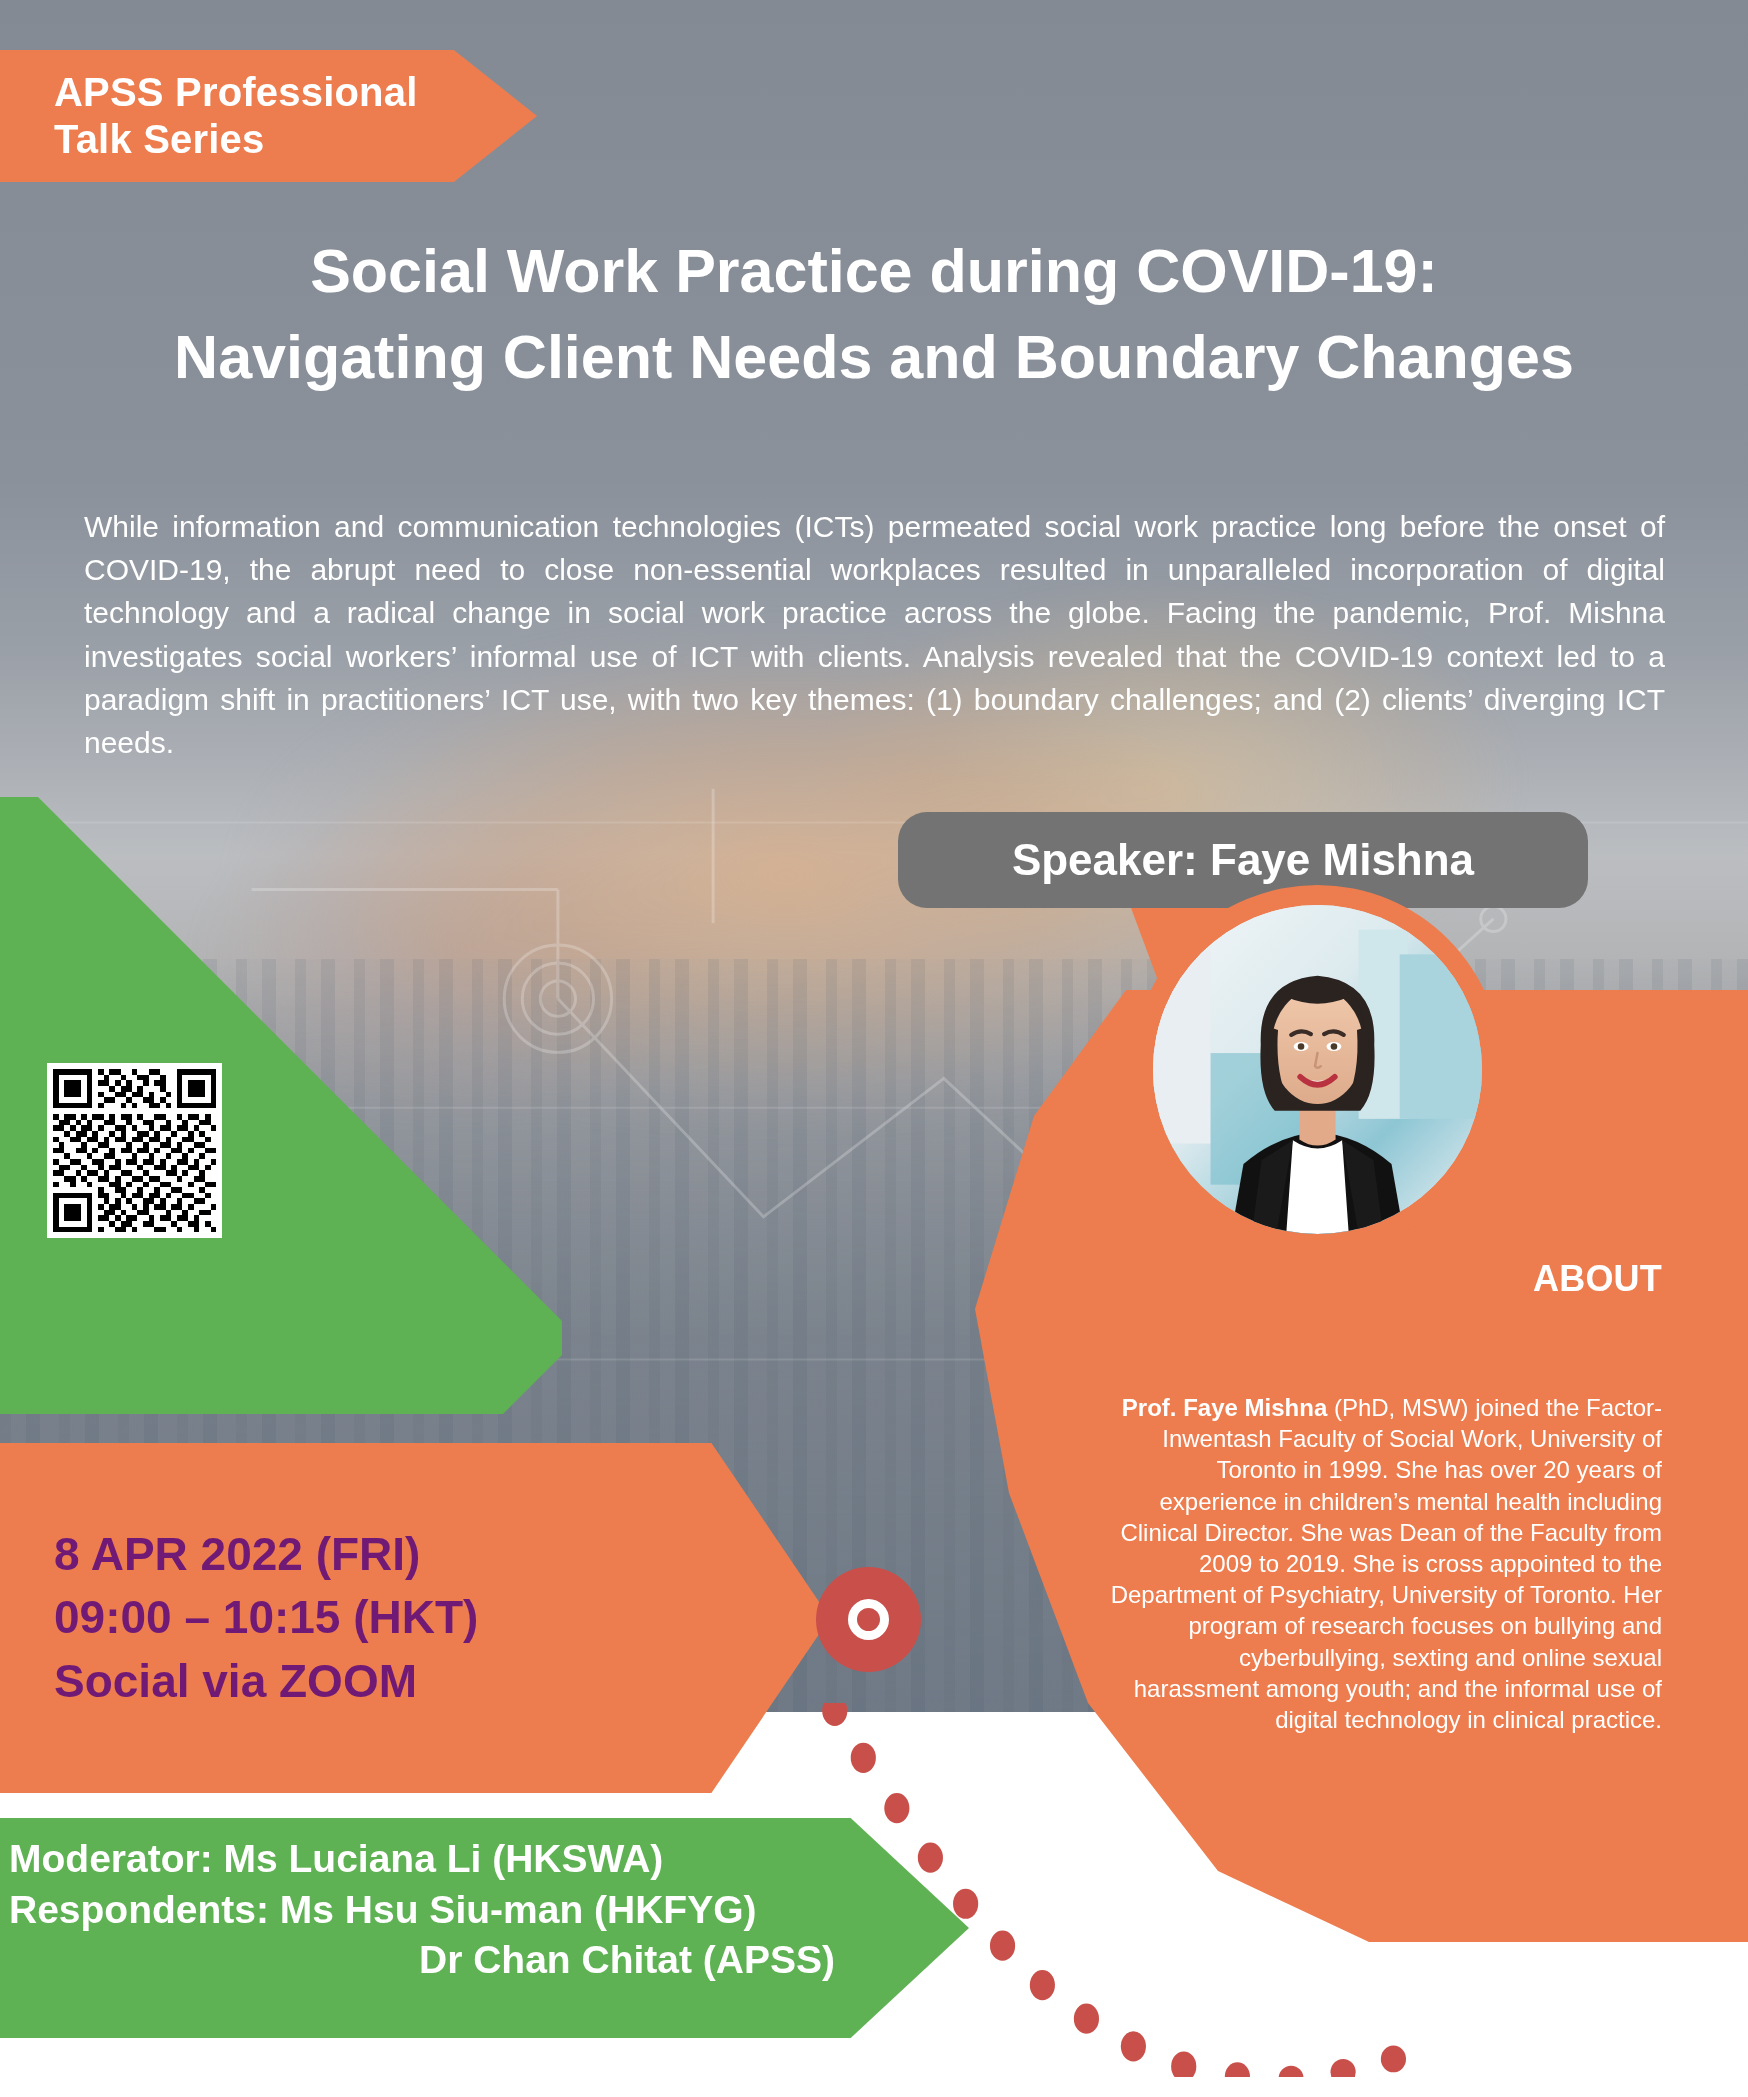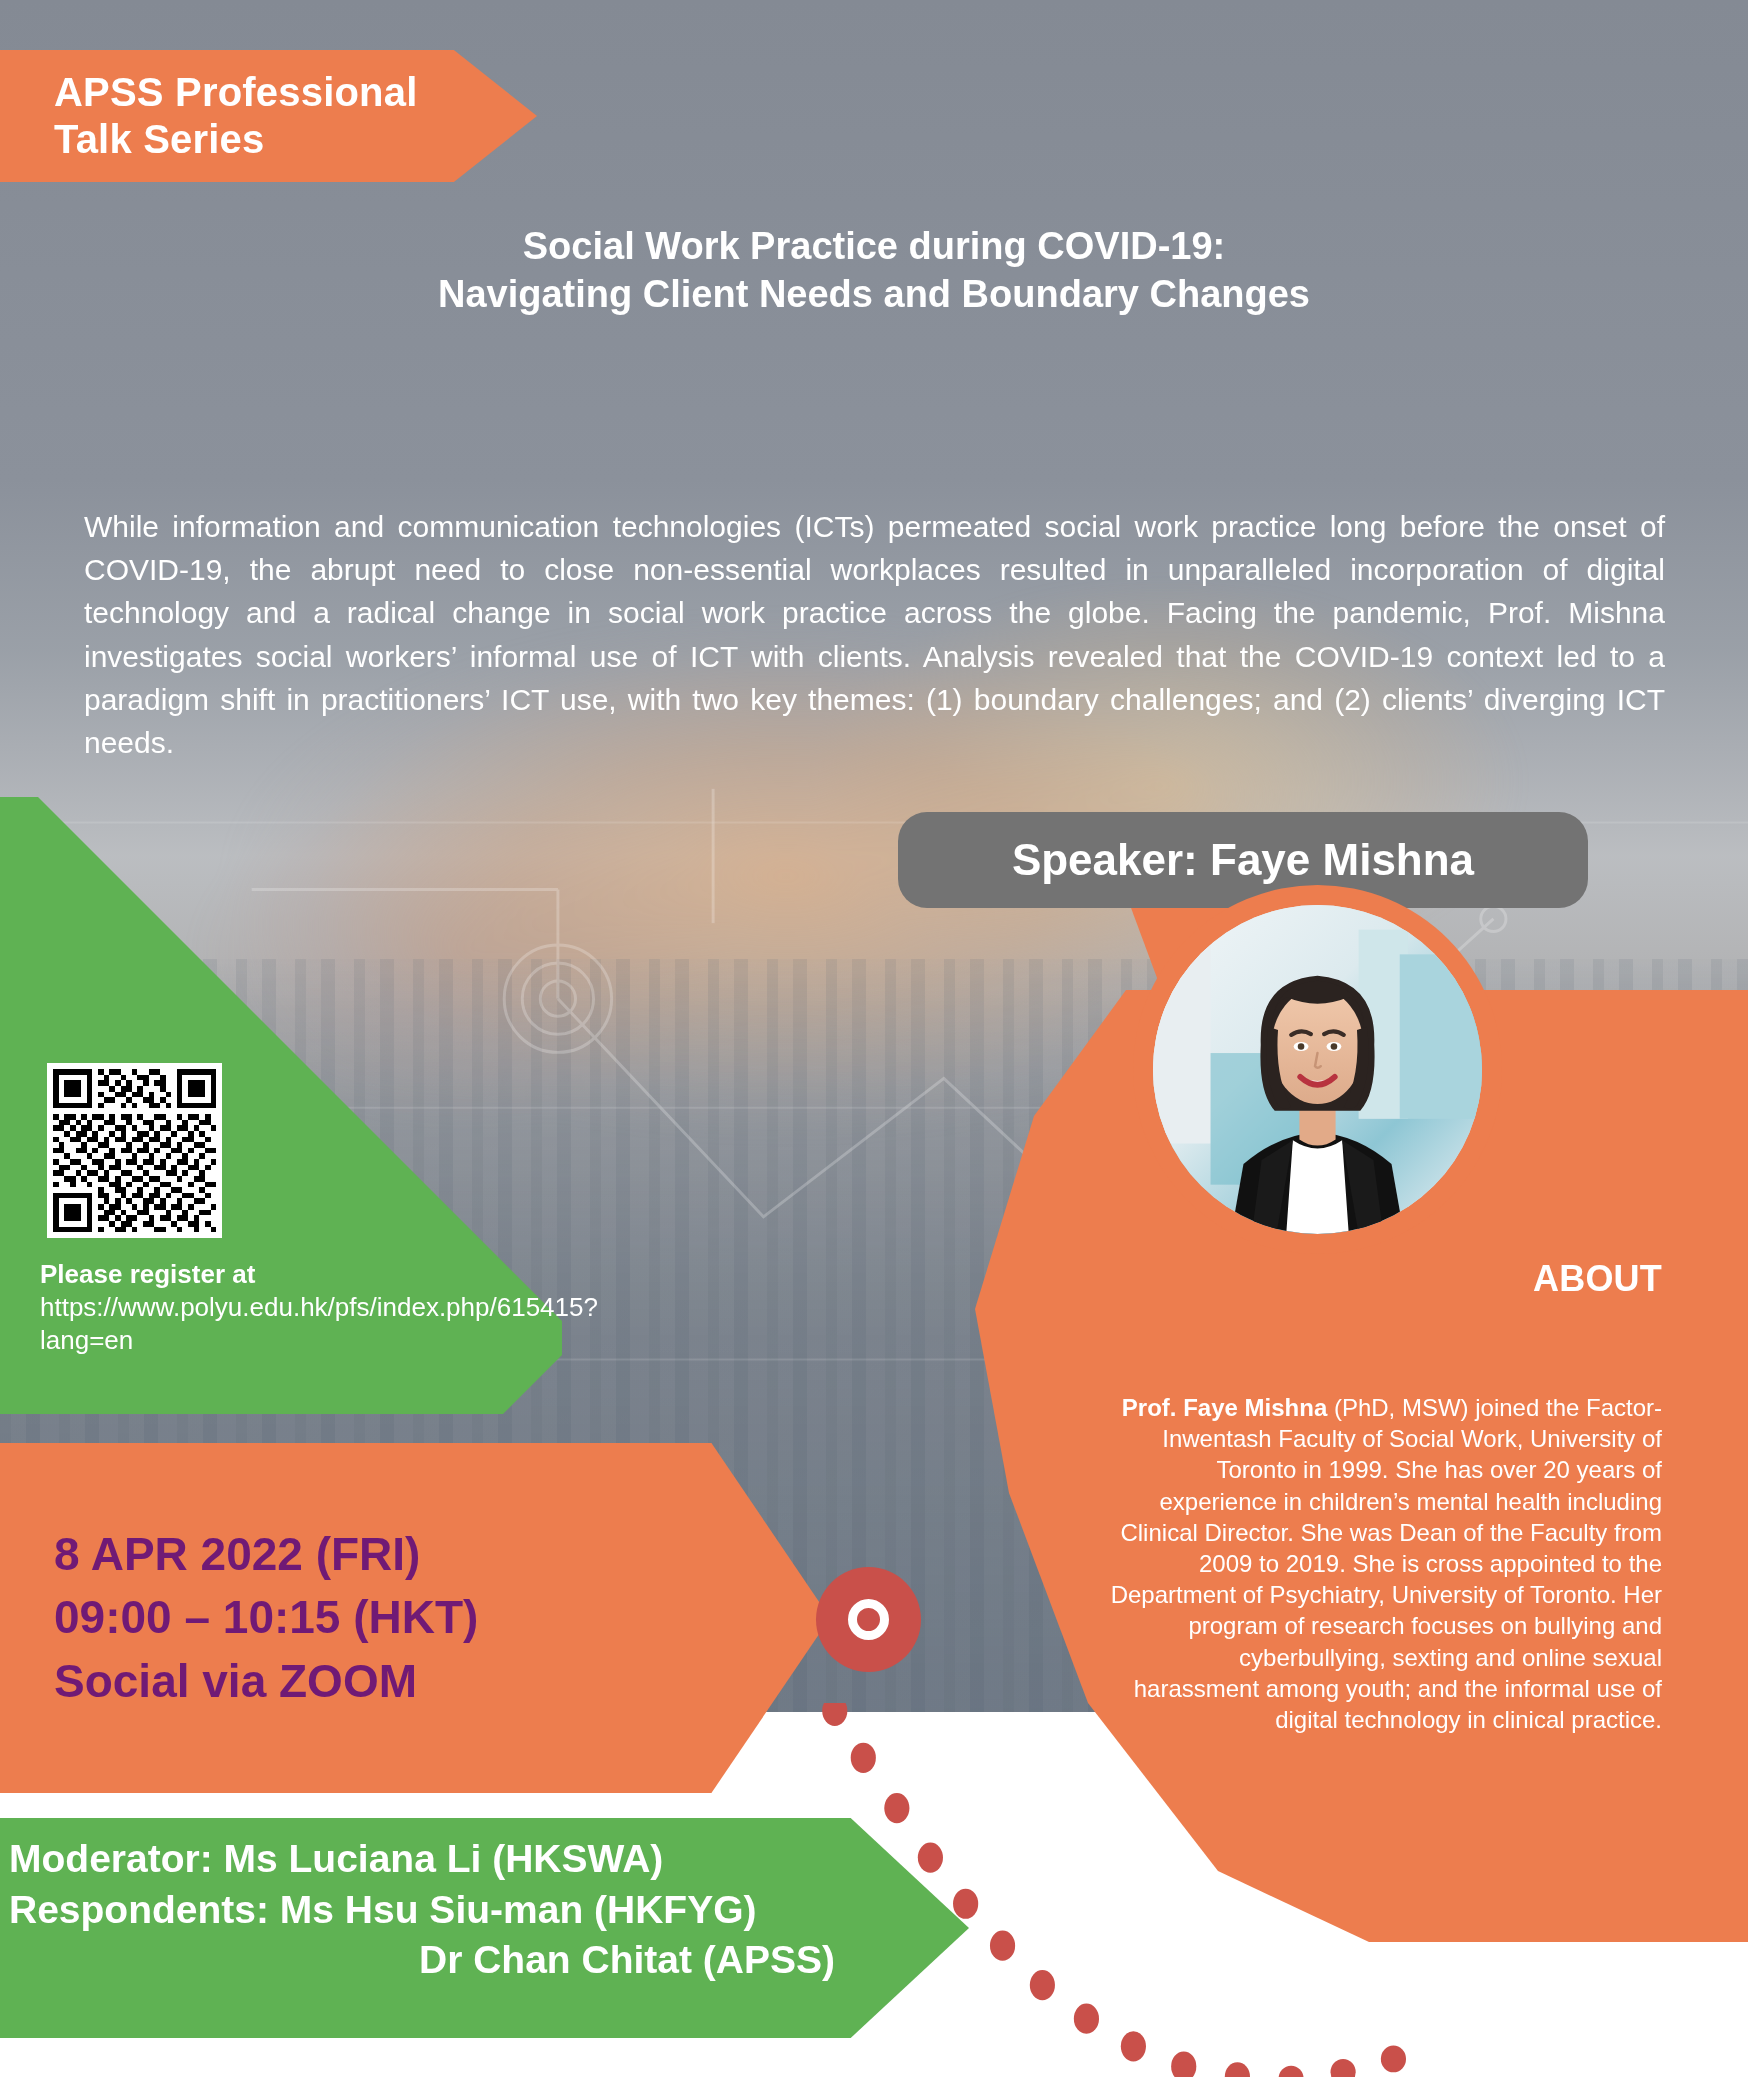--- a/index.html
+++ b/index.html
@@ -91,24 +91,24 @@
     text-align: center;
     color: #ffffff;
   }
   .title-eyebrow {
     font-size: 51px;
     font-weight: 400;
     line-height: 1.22;
     letter-spacing: 0.2px;
   }
   .title-main {
-    font-size: 38px;
+    font-size: 61px;
     font-weight: 800;
     line-height: 1.2;
-    margin-top: 2px;
+    margin-top: 13px;
     letter-spacing: 0px;
   }
 
   
   .abstract {
     position: absolute;
     left: 84px; top: 505px;
     width: 1581px;
     color: #ffffff;
     font-size: 30px;
@@ -607,24 +607,20 @@
           <rect x="8" y="28" width="1" height="1"></rect>
             <rect x="11" y="28" width="2" height="1"></rect>
             <rect x="14" y="28" width="1" height="1"></rect>
             <rect x="18" y="28" width="2" height="1"></rect>
             <rect x="22" y="28" width="1" height="1"></rect>
             <rect x="25" y="28" width="1" height="1"></rect>
             <rect x="28" y="28" width="1" height="1"></rect>
         </g>
       </svg>
     </div>
-    <div class="qr-caption">
-      <div class="lead">Please register at</div>
-      <div>https://www.polyu.edu.hk/pfs/index.php/615415?lang=en</div>
-    </div>
   </div>
 
   <div class="speaker-pill-tail"></div>
   <div class="speaker-pill">
     <div class="label">Speaker: Faye Mishna</div>
   </div>
 
   <div class="bio-panel-round"></div>
   <div class="bio-panel-stripe"></div>
   <div class="bio-panel"></div>

